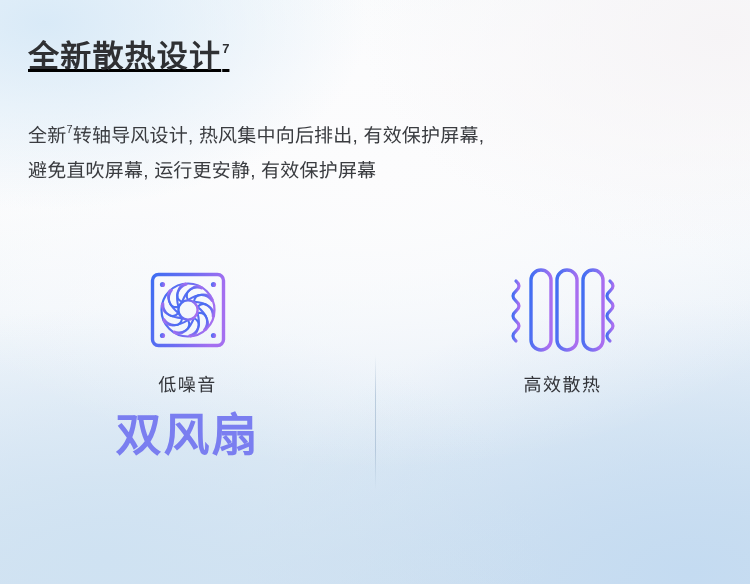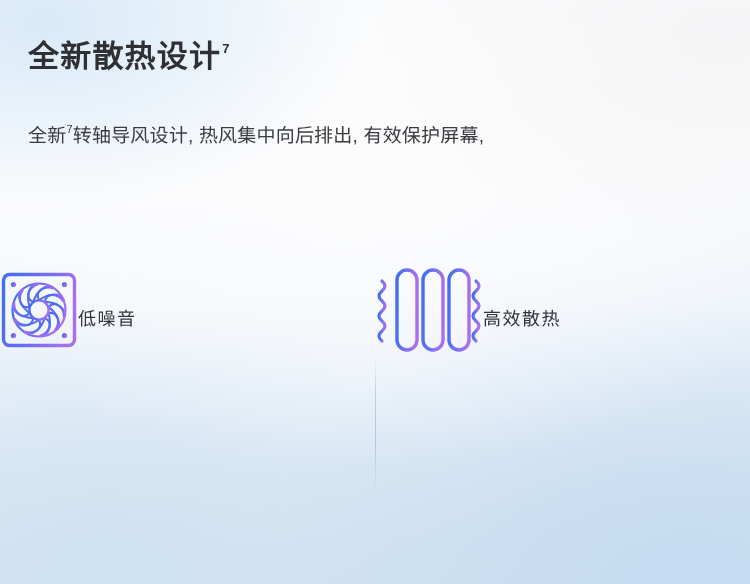--- a/index.html
+++ b/index.html
@@ -38,20 +38,21 @@
         #d4e3f1 90%,
         #d0e0f0 100%);
   }
 
   
   #heading-block {
     position: absolute;
     left: 28px;
     top: 38px;
     width: 690px;
+    text-decoration: underline;
   }
 
   #page-title {
     font-size: 31px;
     font-weight: bold;
     color: #2f3033;
     letter-spacing: 1.2px;
     line-height: 1.25;
     white-space: nowrap;
   }
@@ -89,21 +90,21 @@
     position: absolute;
     left: 0;
     top: 262px;
     width: 750px;
     display: flex;
   }
 
   .feature-col {
     width: 375px;
     display: flex;
-    flex-direction: row;
+    flex-direction: column;
     align-items: center;
   }
 
   .feature-icon {
     height: 96px;
     display: flex;
     align-items: center;
     justify-content: center;
   }
 
@@ -142,20 +143,21 @@
 <body>
 
 <div id="page">
 
   <div id="heading-block">
     <h1 id="page-title"><span>全新散热设计</span><span class="sup">7</span></h1>
   </div>
 
   <div id="subtitle-block">
     <div><span>全新</span><span class="sup">7</span><span>转轴导风设计, 热风集中向后排出, 有效保护屏幕,</span></div>
+    <div>避免直吹屏幕, 运行更安静, 有效保护屏幕</div>
   </div>
 
   <div id="features">
 
     <div class="feature-col">
       <div class="feature-icon">
         <svg width="78" height="92" viewBox="0 0 78 92" aria-hidden="true">
           <defs>
             <linearGradient id="fanGrad" x1="0" y1="0" x2="1" y2="0.25">
               <stop offset="0%" stop-color="#3f6ef2"></stop>
@@ -198,20 +200,21 @@
                 <path d="M 0,-10 C -5,-19 6,-24.5 14,-21.5" transform="rotate(288)"></path>
                 <path d="M 0,-10 C -5,-19 6,-24.5 14,-21.5" transform="rotate(324)"></path>
               </g>
             </g>
           </g>
 
           <circle cx="39" cy="46" r="9.6" fill="none" stroke="url(#fanGrad)" stroke-width="2.4"></circle>
         </svg>
       </div>
       <div class="feature-caption">低噪音</div>
+      <div class="feature-headline">双风扇</div>
     </div>
 
     <div class="feature-col">
       <div class="feature-icon">
         <svg width="108" height="92" viewBox="0 0 108 92" aria-hidden="true">
           <defs>
             <linearGradient id="pipeGrad" x1="0" y1="0" x2="1" y2="0.2">
               <stop offset="0%" stop-color="#3f6ef2"></stop>
               <stop offset="50%" stop-color="#6f72f2"></stop>
               <stop offset="100%" stop-color="#a96ef0"></stop>

